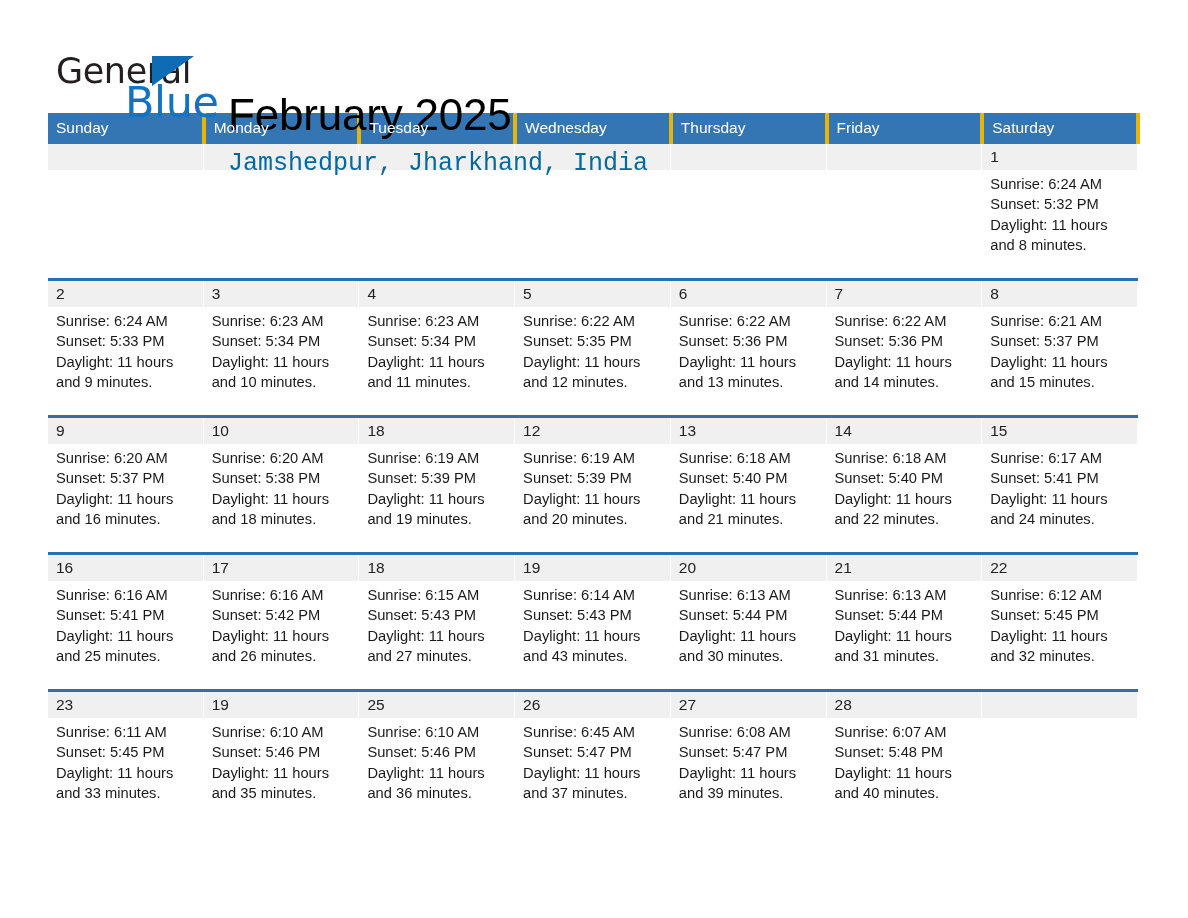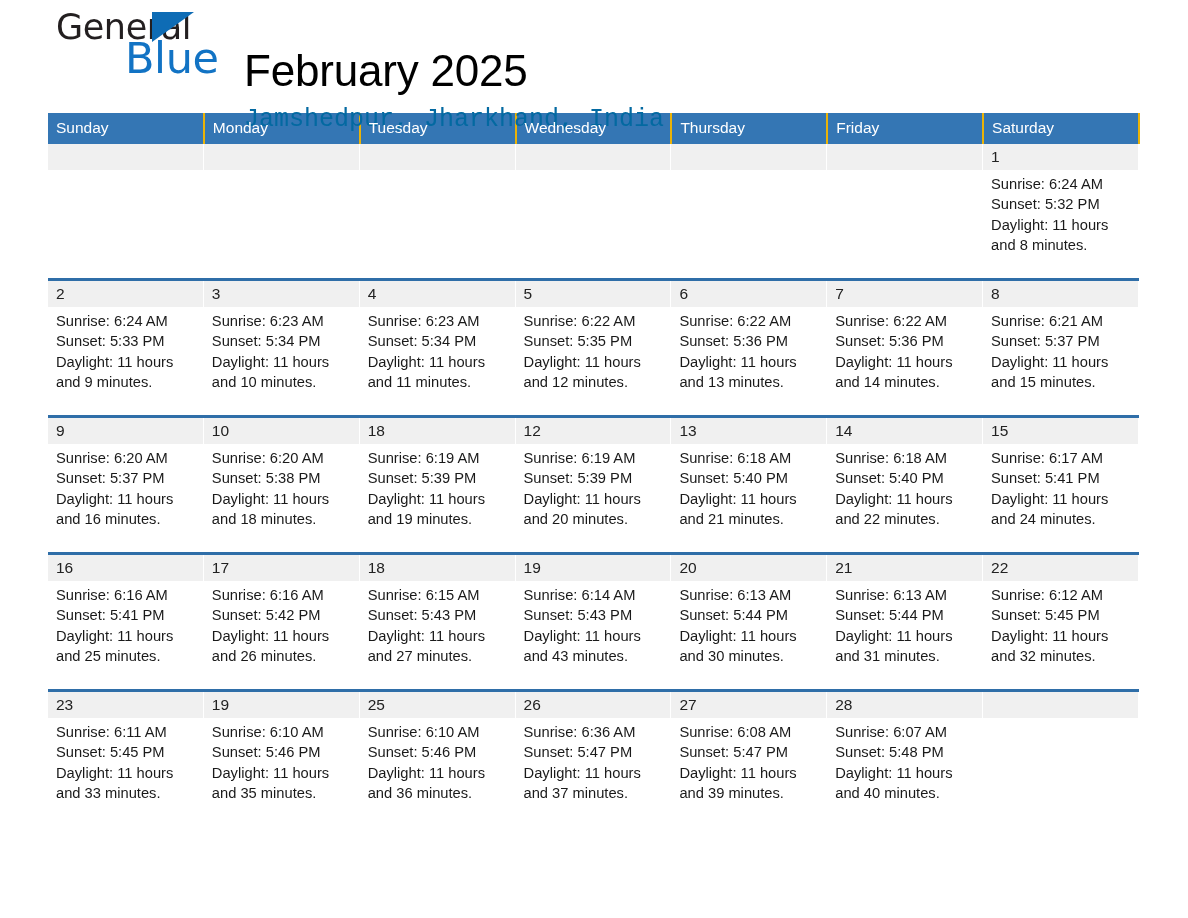--- a/index.html
+++ b/index.html
@@ -20,23 +20,23 @@
     height: 918px;
     box-sizing: border-box;
     padding: 0 48px;
   }
 
   
   .header {
     display: flex;
     align-items: flex-start;
     justify-content: space-between;
+    padding-top: 44px;
     height: 100px;
     box-sizing: border-box;
-    gap: 16px;
   }
   .logo {
     position: relative;
     width: 180px;
     height: 80px;
     flex: 0 0 auto;
   }
   .logo-general {
     position: absolute;
     left: 8px;
@@ -101,21 +101,21 @@
   }
   .calendar th {
     background: #3476b4;
     color: #ffffff;
     font-size: 15.5px;
     font-weight: 400;
     text-align: left;
     padding: 6px 0 7px 8px;
     height: 18px;
     border: none;
-    border-right: 2px solid #eab308;
+    border-right: 4px solid #eab308;
   }
   .calendar td {
     vertical-align: top;
     padding: 0;
     border-top: 3px solid #2f6ea8;
     background: #ffffff;
     height: 134px;
   }
   .calendar tr.week-first td {
     border-top: none;
@@ -426,21 +426,21 @@
             <div class="cell-body">
               <div class="cell-line">Sunrise: 6:10 AM</div>
               <div class="cell-line">Sunset: 5:46 PM</div>
               <div class="cell-line">Daylight: 11 hours</div>
               <div class="cell-line">and 36 minutes.</div>
             </div>
           </td>
           <td>
             <div class="daynum-band"><span class="daynum">26</span></div>
             <div class="cell-body">
-              <div class="cell-line">Sunrise: 6:36 AM</div>
+              <div class="cell-line">Sunrise: 6:45 AM</div>
               <div class="cell-line">Sunset: 5:47 PM</div>
               <div class="cell-line">Daylight: 11 hours</div>
               <div class="cell-line">and 37 minutes.</div>
             </div>
           </td>
           <td>
             <div class="daynum-band"><span class="daynum">27</span></div>
             <div class="cell-body">
               <div class="cell-line">Sunrise: 6:08 AM</div>
               <div class="cell-line">Sunset: 5:47 PM</div>

